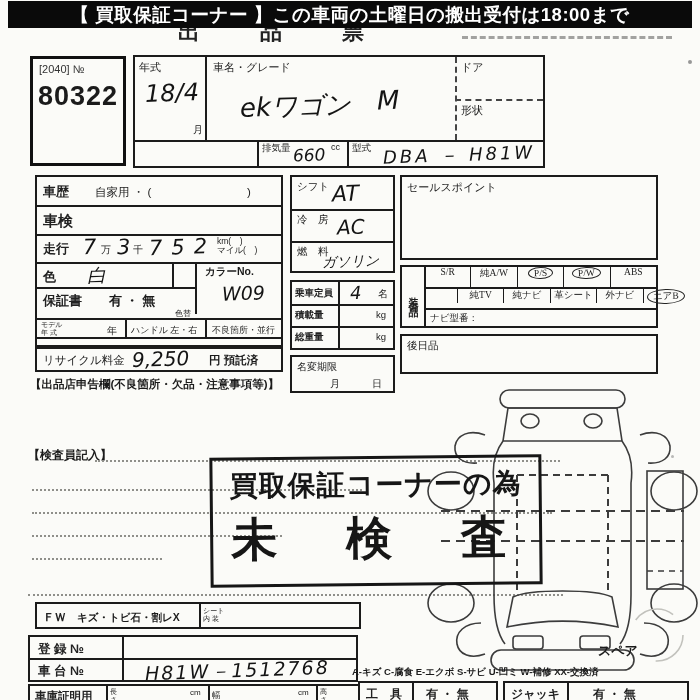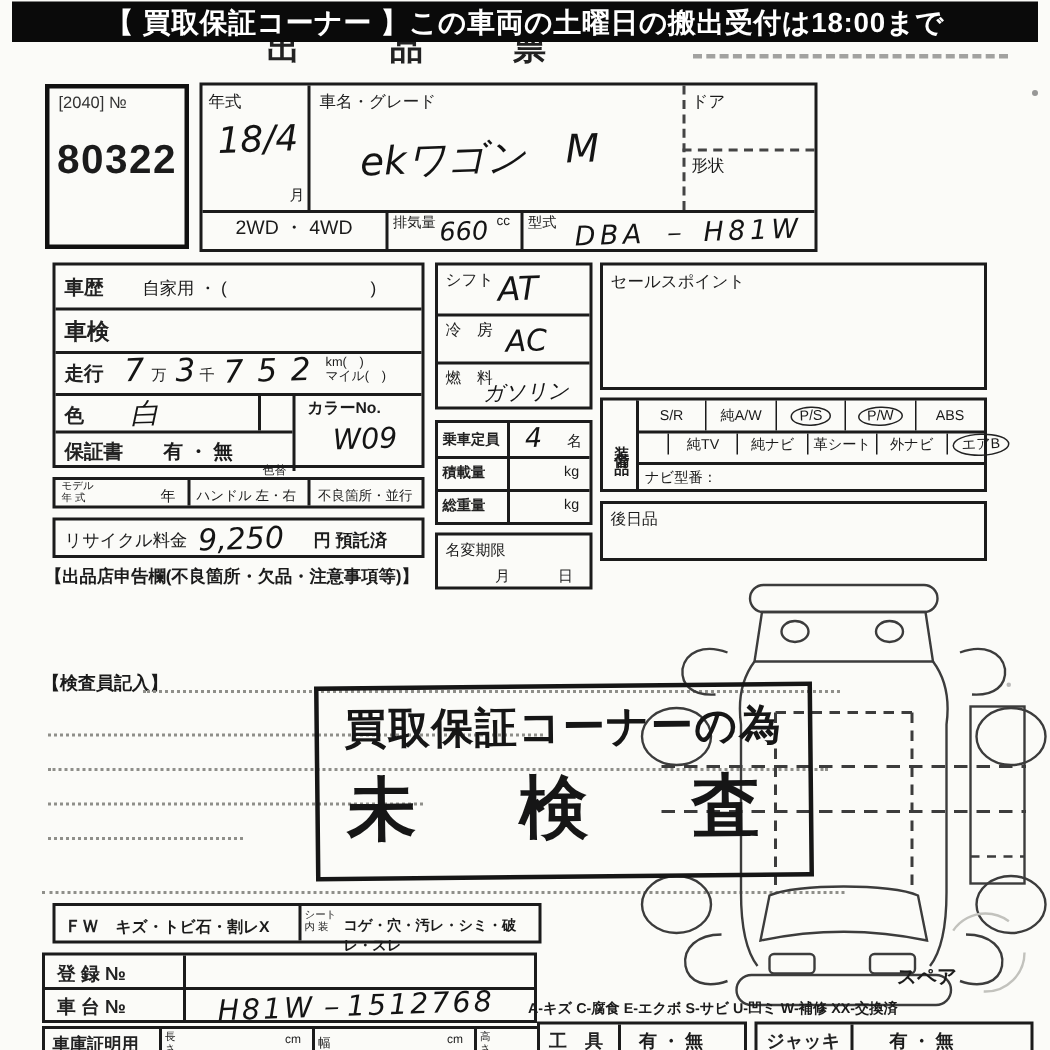--- a/index.html
+++ b/index.html
@@ -12,21 +12,21 @@
   .bx{position:absolute;border:2px solid #1b1b1b;box-sizing:border-box;}
   .bxthick{position:absolute;border:3px solid #111;box-sizing:border-box;}
   .lbl{font-weight:bold;color:#222;}
   .hw{font-family:"DejaVu Sans",sans-serif;font-style:italic;color:#141414;display:inline-block;transform:rotate(-2deg);}
   .hline{position:absolute;background:#1b1b1b;height:2px;}
   .vline{position:absolute;background:#1b1b1b;width:2px;}
   .vdash{position:absolute;border-left:2px dashed #444;width:0;}
   .hdash{position:absolute;border-top:2px dashed #444;height:0;}
   .dotline{position:absolute;border-top:2px dotted #8f8f8a;height:0;}
   .circled{border:1.6px solid #222;border-radius:50%;padding:0 5px;display:inline-block;transform:rotate(-2deg);}
-  .eqcell{display:flex;align-items:center;justify-content:center;font-size:9.5px;box-sizing:border-box;border-left:1.5px solid #1b1b1b;height:100%;}
+  .eqcell{display:flex;align-items:flex-start;justify-content:center;font-size:9.5px;box-sizing:border-box;border-left:1.5px solid #1b1b1b;height:100%;font-family:Liberation Serif, serif;}
   .tiny2{font-size:8px;line-height:8.5px;text-align:center;}
   #banner{left:8px;top:1px;width:684px;height:27px;background:#0a0a0a;color:#fff;
     display:flex;align-items:center;justify-content:center;font-size:18.5px;font-weight:bold;letter-spacing:0.5px;}
   #stamp{left:210px;top:456px;width:332px;height:130px;border:3.5px solid #161616;
     box-sizing:border-box;transform:rotate(-0.6deg);z-index:6;text-align:center;}
   #stamp .l1{font-size:28px;font-weight:900;letter-spacing:1px;margin-top:7px;color:#161616;}
   #stamp .l2{font-size:46px;font-weight:900;letter-spacing:28px;margin-top:4px;margin-left:14px;color:#161616;}
   .clip{overflow:hidden;position:absolute;}
   svg{display:block;}
 </style>
@@ -39,52 +39,51 @@
     <span>【 買取保証コーナー 】この車両の土曜日の搬出受付は18:00まで</span>
   </div>
 
   <div class="clip" style="left:178px;top:28px;width:270px;height:15px;">
     <span style="display:block;margin-top:-11px;font-size:22px;font-weight:bold;letter-spacing:60px;color:#222;">出品票</span>
   </div>
   <div class="abs" style="left:462px;top:36px;width:210px;border-top:3px dashed #5a5a5a;opacity:.55;"></div>
 
   <div class="bxthick" style="left:30px;top:56px;width:96px;height:110px;">
     <div class="abs" style="left:6px;top:4px;font-size:11px;color:#333;">[2040] №</div>
-    <div class="abs" style="left:0;top:22px;width:100%;text-align:center;font-size:27px;font-weight:600;letter-spacing:1px;margin-top:10px;">80322</div>
+    <div class="abs" style="left:0;top:22px;width:100%;text-align:center;font-size:27px;font-weight:600;letter-spacing:1px;">80322</div>
   </div>
 
   <div class="bx" style="left:133px;top:55px;width:412px;height:113px;">
 
     <div class="abs" style="left:4px;top:3px;font-size:11px;">年式</div>
     <span class="hw abs" style="left:10px;top:22px;font-size:24px;">18/4</span>
     <div class="abs" style="left:58px;top:66px;font-size:10px;">月</div>
     <div class="vline" style="left:70px;top:0;height:83px;"></div>
 
     <div class="abs lbl" style="left:78px;top:3px;font-size:11px;font-weight:normal;">車名・グレード</div>
     <span class="hw abs" style="left:105px;top:32px;font-size:26px;">ekワゴン</span>
     <span class="hw abs" style="left:242px;top:28px;font-size:26px;">M</span>
 
     <div class="vdash" style="left:320px;top:0;height:83px;"></div>
     <div class="abs" style="left:326px;top:3px;font-size:11px;text-align:center;">ドア</div>
     <div class="hdash" style="left:320px;top:42px;width:88px;"></div>
     <div class="abs" style="left:326px;top:46px;font-size:11px;">形状</div>
 
     <div class="hline" style="left:0;top:83px;width:408px;"></div>
-    <div class="abs" style="left:0;top:86px;width:122px;text-align:center;font-size:13px;">2WD ・ 4WD</div>
     <div class="vline" style="left:122px;top:83px;height:26px;"></div>
     <div class="abs" style="left:127px;top:85px;font-size:9.5px;">排気量</div>
     <span class="hw abs" style="left:158px;top:88px;font-size:17px;">660</span>
     <div class="abs" style="left:196px;top:85px;font-size:9px;">cc</div>
     <div class="vline" style="left:212px;top:83px;height:26px;"></div>
     <div class="abs" style="left:217px;top:85px;font-size:9.5px;">型式</div>
     <span class="hw abs" style="left:248px;top:86px;font-size:18px;letter-spacing:3px;">DBA － H81W</span>
   </div>
 
 
-  <div class="bx" style="left:35px;top:175px;width:248px;height:137px;">
+  <div class="bx" style="left:35px;top:175px;width:248px;height:174px;">
     <div class="abs lbl" style="left:6px;top:6px;font-size:13px;">車歴</div>
     <div class="abs" style="left:58px;top:8px;font-size:11.5px;white-space:pre;">自家用 ・ (                              )</div>
     <div class="hline" style="left:0;top:28px;width:244px;"></div>
     <div class="abs lbl" style="left:6px;top:35px;font-size:15px;">車検</div>
     <div class="hline" style="left:0;top:57px;width:244px;"></div>
 
     <div class="abs lbl" style="left:6px;top:63px;font-size:13px;">走行</div>
     <span class="hw abs" style="left:46px;top:58px;font-size:21px;">7</span>
     <span class="abs" style="left:64px;top:66px;font-size:10px;">万</span>
     <span class="hw abs" style="left:80px;top:58px;font-size:21px;">3</span>
@@ -180,21 +179,21 @@
           <span class="circled">P/S</span>
         </div>
       <div class="eqcell" style="width:20%;">
           <span class="circled">P/W</span>
         </div>
       <div class="eqcell" style="width:20%;">
           <span>ABS</span>
         </div>
     </div>
     <div class="hline" style="left:22px;top:20px;width:232px;"></div>
-    <div class="abs" style="left:22px;top:22px;width:232px;height:14px;display:flex;padding-left:21px;">
+    <div class="abs" style="left:34px;top:22px;width:232px;height:14px;display:flex;padding-left:21px;">
       <div class="eqcell" style="width:20%;">
           <span>純TV</span>
         </div>
       <div class="eqcell" style="width:20%;">
           <span>純ナビ</span>
         </div>
       <div class="eqcell" style="width:20%;">
           <span>革シート</span>
         </div>
       <div class="eqcell" style="width:20%;">
@@ -268,21 +267,20 @@
   </div>
 
   <div class="bx" style="left:35px;top:602px;width:326px;height:27px;z-index:5;background:#fbfbf8;">
     <div class="abs lbl" style="left:6px;top:6px;font-size:11.5px;">ＦＷ</div>
     <div class="abs" style="left:40px;top:7px;font-size:10.5px;font-weight:bold;">キズ・トビ石・割レX</div>
     <div class="vline" style="left:162px;top:0;height:23px;"></div>
     <div class="abs" style="left:166px;top:3px;font-size:7px;line-height:8px;">
       <div>シート</div>
       <div>内 装</div>
     </div>
-    <div class="abs" style="left:192px;top:7px;font-size:9.5px;font-weight:bold;">コゲ・穴・汚レ・シミ・破レ・スレ</div>
   </div>
 
   <div class="bx" style="left:28px;top:635px;width:330px;height:47px;z-index:5;background:#fbfbf8;">
     <div class="abs lbl" style="left:8px;top:4px;font-size:12.5px;">登 録 №</div>
     <div class="vline" style="left:92px;top:0;height:43px;"></div>
     <div class="hline" style="left:0;top:21px;width:326px;"></div>
     <div class="abs lbl" style="left:8px;top:26px;font-size:12.5px;">車 台 №</div>
     <span class="hw abs" style="left:115px;top:21px;font-size:19px;letter-spacing:2px;">H81W－1512768</span>
   </div>
 

